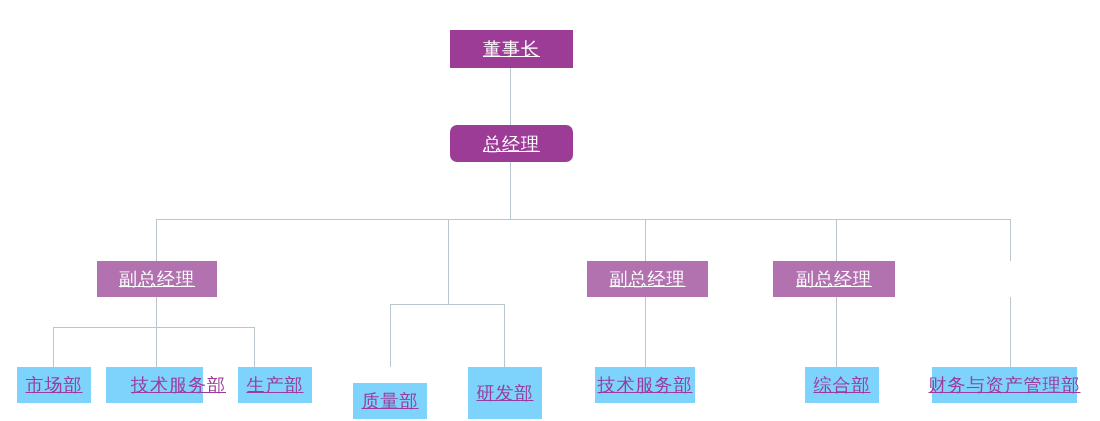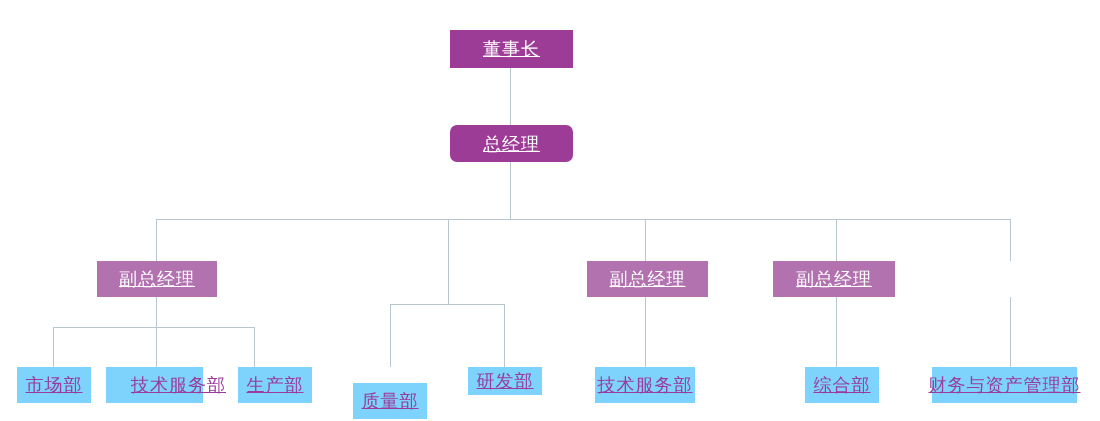--- a/index.html
+++ b/index.html
@@ -76,18 +76,18 @@
   <div class="node exec" style="left:450px; top:125px; width:123px; height:37px;border-radius:7px;">总经理</div>
 
   <div class="node mgr" style="left:97px;  top:261px; width:120px; height:36px;">副总经理</div>
   <div class="node mgr" style="left:587px; top:261px; width:121px; height:36px;">副总经理</div>
   <div class="node mgr" style="left:773px; top:261px; width:122px; height:36px;">副总经理</div>
 
   <div class="node dept" style="left:17px;  top:367px; width:74px;  height:36px;">市场部</div>
   <div class="node dept" style="left:106px; top:367px; width:97px;  height:36px;padding-left:48px;">技术服务部</div>
   <div class="node dept" style="left:238px; top:367px; width:74px;  height:36px;">生产部</div>
   <div class="node dept" style="left:353px; top:367px; width:74px;  height:36px;margin-top:16px;">质量部</div>
-  <div class="node dept" style="left:468px; top:367px; width:74px;  height:28px;">研发部</div>
+  <div class="node dept" style="left:468px; top:367px; width:74px;  height:52px;">研发部</div>
   <div class="node dept" style="left:595px; top:367px; width:100px; height:36px;">技术服务部</div>
   <div class="node dept" style="left:805px; top:367px; width:74px;  height:36px;">综合部</div>
   <div class="node dept" style="left:932px; top:367px; width:145px; height:36px;">财务与资产管理部</div>
 
 </div>
 
 </body></html>

